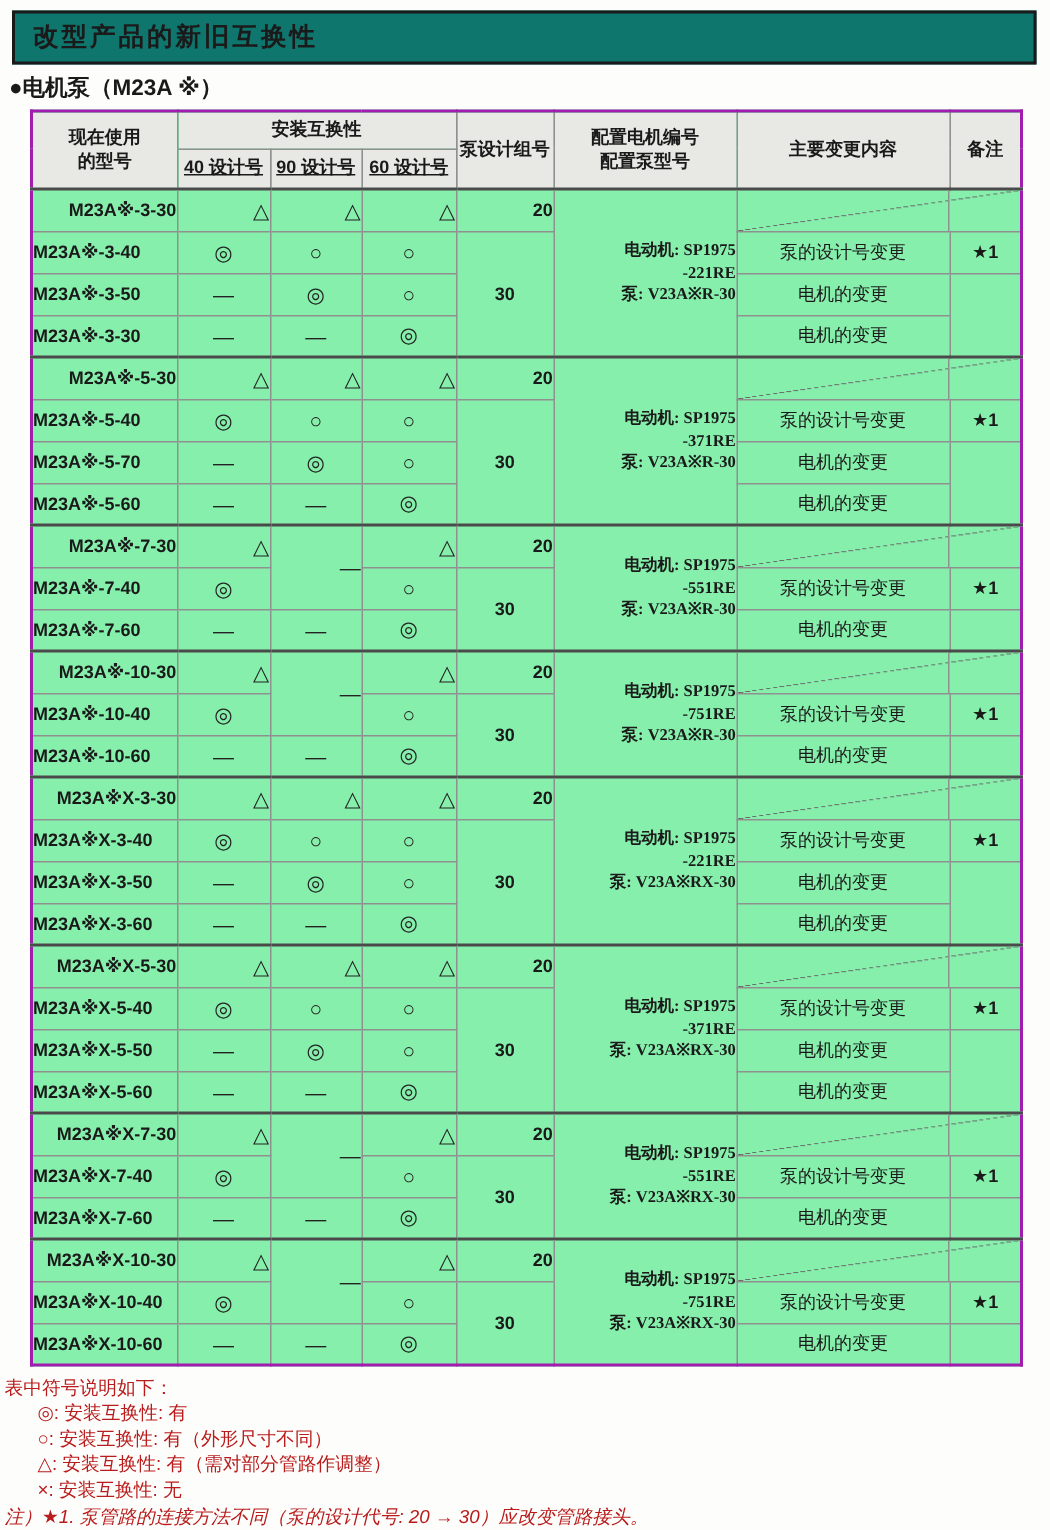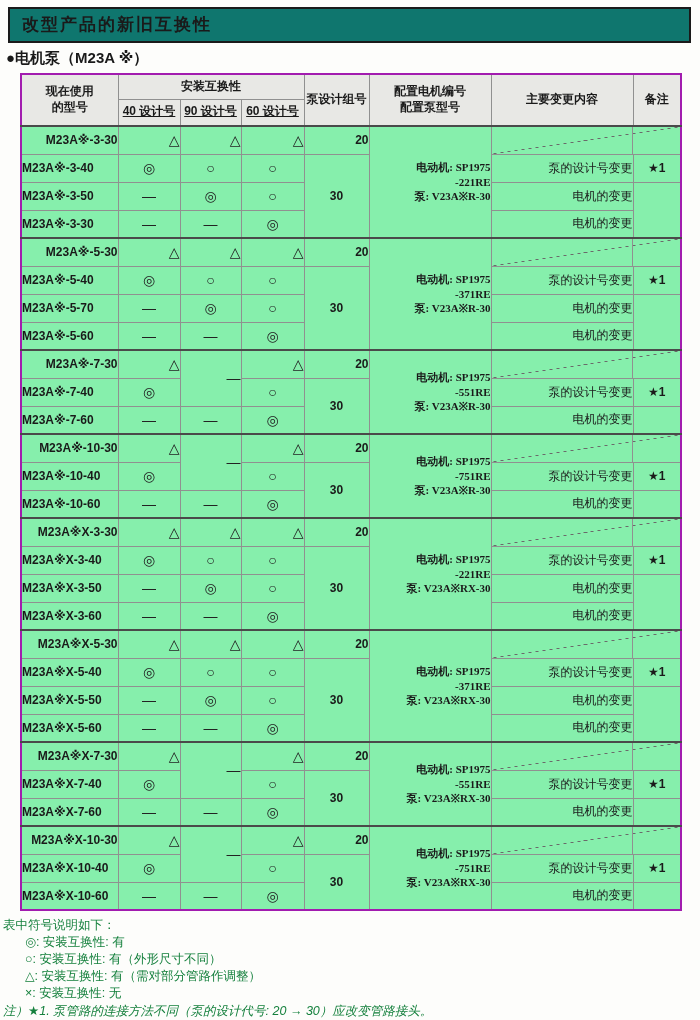--- a/index.html
+++ b/index.html
@@ -73,41 +73,41 @@
     font-size: 11px;
     font-weight: bold;
     text-align: left;
     padding: 2px 1px 2px 6px;
     line-height: 1.35;
     font-family: Liberation Serif, serif;
   }
   td.config .l2 { padding-left: 56px; }
   td.config .l3 { padding-left: 20px; }
   td.change {
-    text-align: right;
+    text-align: center;
     padding-left: 8px;
   }
   td.remark { font-weight: bold; }
   td.diag {
     position: relative;
     background-image: linear-gradient(to bottom right,
       transparent 49.6%, #6a6a6a 49.6%, #6a6a6a 50.4%, transparent 50.4%);
   }
   td.diag .vline {
     position: absolute;
     top: 0; bottom: 0;
     right: 47px;
     width: 1px;
     background: #909090;
   }
   .legend {
     margin: 6px 0 0 3px;
     font-size: 12.5px;
     line-height: 17px;
-    color: #15803d;
+    color: #b91c1c;
   }
   .legend-item { padding-left: 22px; }
   .note-line1 { margin-top: 1px; font-style: italic; }
 </style>
 </head>
 <body>
 
 <div class="title-box">
   <span>改型产品的新旧互换性</span>
 </div>

